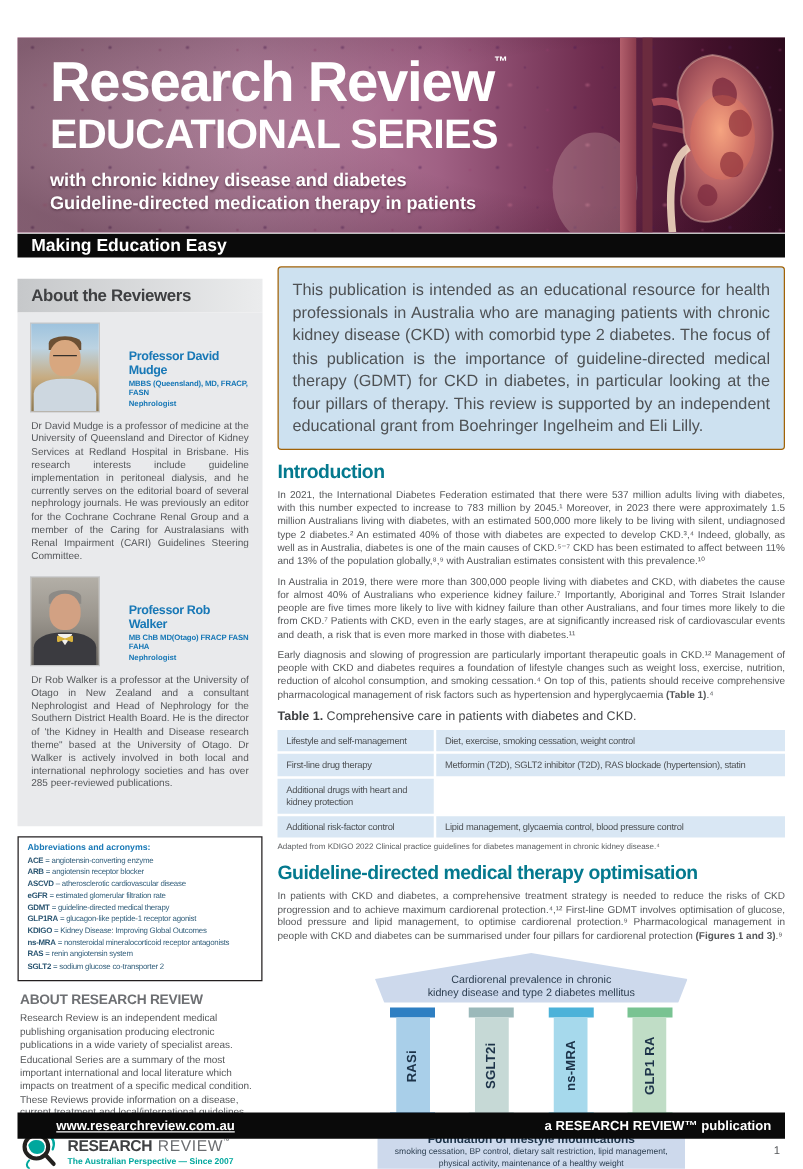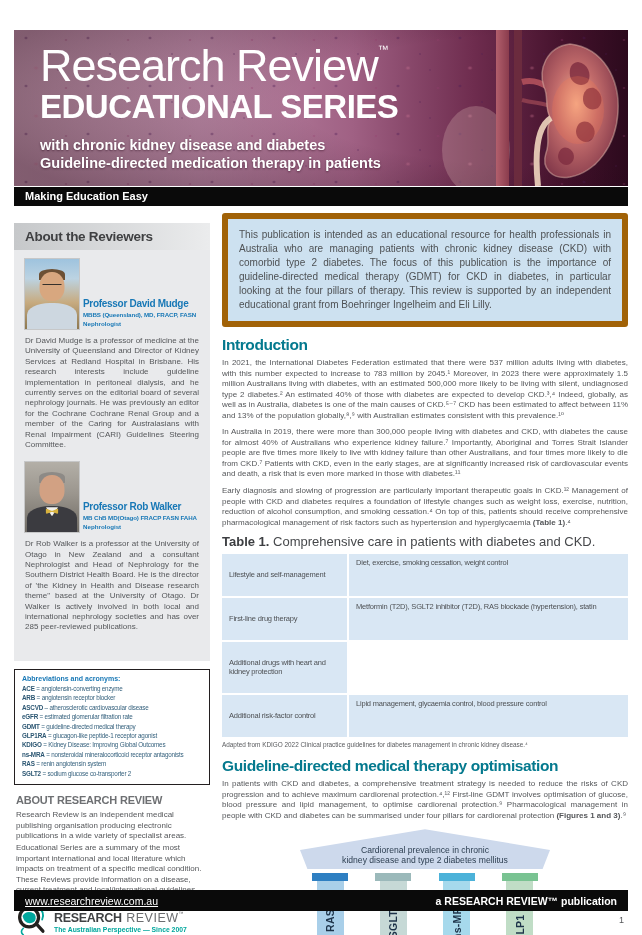--- a/index.html
+++ b/index.html
@@ -14,41 +14,41 @@
       radial-gradient(2px 2px at 34px 24px, rgba(74,26,84,.45), transparent 70%),
       radial-gradient(2.5px 2px at 52px 10px, rgba(150,60,110,.5), transparent 70%),
       radial-gradient(4px 3px at 22px 38px, rgba(210,120,150,.45), transparent 70%),
       radial-gradient(2px 2px at 44px 40px, rgba(74,26,84,.4), transparent 70%),
       linear-gradient(90deg,#cba3b6 0%, #bd8ca8 30%, #a06184 55%, #6e2c4e 75%, #43112b 90%, #2c0a1d 100%);
     background-size:62px 48px,62px 48px,62px 48px,62px 48px,62px 48px,100% 100%;
   }
   .banner-shade { position:absolute; inset:0; background:radial-gradient(120% 120% at 88% 45%, transparent 35%, rgba(40,8,26,.45) 80%); }
   .kidney-art { position:absolute; right:0; top:0; height:156px; }
   .banner-text { position:absolute; left:26px; top:12px; color:#fff; }
-  .brand-title { font-size:45px; font-weight:400; letter-spacing:-1px; line-height:1.05; color:#fff; }
+  .brand-title { font-size:45px; font-weight:700; letter-spacing:-1px; line-height:1.05; color:#fff; }
   .brand-title sup { font-size:11px; vertical-align:28px; letter-spacing:0; }
   .series-title { font-size:33px; font-weight:700; letter-spacing:-0.5px; line-height:1; margin-top:1px; color:#fff; }
   .banner-subtitle { margin-top:13px; font-size:14.5px; font-weight:700; line-height:1.25; color:#fff; text-shadow:0 1px 2px rgba(40,8,26,.5); }
 
   
   .tagline-bar { position:absolute; left:14px; top:187px; width:614px; height:19px; background:#0a0a0a; color:#fff;
-    font-size:11px; font-weight:700; line-height:19px; padding-left:11px; }
+    font-size:14px; font-weight:700; line-height:19px; padding-left:11px; }
   .bottom-bar { position:absolute; left:14px; top:890px; width:614px; height:21px; background:#0a0a0a; color:#fff;
     display:flex; justify-content:space-between; align-items:center; padding:0 11px; }
-  .bottom-bar .url { font-size:10.5px; font-weight:400; text-decoration:underline; cursor:pointer; }
+  .bottom-bar .url { font-size:10.5px; font-weight:700; text-decoration:underline; cursor:pointer;margin-left:20px; }
   .bottom-bar .pub { font-size:10.5px; font-weight:700; }
   .page-num { position:absolute; right:18px; top:915px; font-size:9px; color:#55575a; }
 
   
   .sidebar { position:absolute; left:14px; top:223px; width:196px; }
   .sidebar-head { height:27px; background:linear-gradient(90deg,#c6c8ca,#ebeced); color:#3f4042;
     font-size:13.5px; font-weight:700; letter-spacing:-0.3px; line-height:27px; padding-left:11px; }
   .sidebar-body { background:#e9eaec; padding:9px 11px 12px 11px; }
   .reviewer { margin-bottom:12px; }
-  .reviewer-top { display:flex; gap:4px; align-items:flex-end; margin-bottom:7px; }
+  .reviewer-top { display:flex; gap:24px; align-items:flex-end; margin-bottom:7px; }
   .photo { width:54px; height:70px; position:relative; overflow:hidden; flex:0 0 54px; box-shadow:0 0 0 1px rgba(0,0,0,.15); }
   .photo.p1 { background:linear-gradient(180deg,#9ec3de 0%, #bcd3e2 28%, #c7ab80 62%, #8d7850 100%); }
   .photo.p2 { background:linear-gradient(180deg,#b3afa7 0%, #9b968e 45%, #6f6b64 100%); }
   .photo .head { position:absolute; left:50%; top:13px; transform:translateX(-50%); width:25px; height:29px; border-radius:48% 48% 44% 44%; background:#d8a77f; }
   .photo.p2 .head { background:#d2a183; }
   .photo .hair { position:absolute; left:50%; top:10px; transform:translateX(-50%); width:26px; height:11px; border-radius:50% 50% 0 0; background:#6c5034; }
   .photo.p2 .hair { background:#8d8a86; }
   .photo .glasses { position:absolute; left:50%; top:25px; transform:translateX(-50%); width:19px; height:5px; border-top:1.6px solid #35302b; }
   .photo .shirt { position:absolute; bottom:0; left:50%; transform:translateX(-50%); width:50px; height:26px; border-radius:45% 45% 0 0; background:#cdd7e0; }
   .photo.p2 .shirt { background:#3b3b40; }
@@ -71,29 +71,29 @@
 
   .rr-logo { margin-top:10px; display:flex; align-items:center; gap:6px; padding-left:2px; }
   .rr-logo .wordmark { line-height:1; }
   .rr-logo .wm-bold { font-weight:800; font-size:12.5px; color:#3f4143; letter-spacing:-0.3px; }
   .rr-logo .wm-light { font-weight:400; font-size:12.5px; color:#6b6d70; letter-spacing:0.5px; }
   .rr-logo sup { font-size:5px; color:#6b6d70; vertical-align:7px; }
   .rr-logo .wm-tag { font-size:6.8px; font-weight:700; color:#00a79d; margin-top:2px; }
 
   
   .content { position:absolute; left:222px; top:213px; width:406px; }
-  .info-box { background:#cde1f0; border:6px solid #a16207; border-radius:3px; padding:9px 11px;
-    font-size:10px; line-height:1.4; text-align:justify; color:#4e5154; }
+  .info-box { background:#cde1f0; border:1px solid #a16207; border-radius:3px; padding:9px 11px;
+    font-size:13px; line-height:1.4; text-align:justify; color:#4e5154; }
   .content h2 { color:#04798e; font-size:15.5px; font-weight:700; letter-spacing:-0.4px; margin:9px 0 4px 0; }
   .content p.body { font-size:8px; line-height:1.32; text-align:justify; color:#55575a; margin-bottom:6px; }
-  .tbl-caption { font-size:13px; color:#46484b; margin:4px 0 5px 0; }
+  .tbl-caption { font-size:10px; color:#46484b; margin:4px 0 5px 0; }
   .tbl-caption b { color:#3c3e41; }
   .tbl { display:flex; flex-direction:column; gap:2px; }
   .tbl-row { display:flex; gap:2px; }
-  .tbl .c1 { flex:0 0 125px; background:#d9e7f4; padding:16px 7px; font-size:7.5px; letter-spacing:-0.2px; line-height:1.3; color:#4e5154; }
+  .tbl .c1 { flex:0 0 125px; background:#d9e7f4; padding:4px 7px; font-size:7.5px; letter-spacing:-0.2px; line-height:1.3; color:#4e5154; }
   .tbl .c2 { flex:1; background:#d9e7f4; padding:4px 7px; font-size:7.5px; letter-spacing:-0.2px; line-height:1.3; color:#4e5154; }
   .footnote { font-size:6.4px; color:#595b5e; margin:4px 0 2px 0; }
 
   
   .temple { margin:8px auto 4px auto; width:300px; }
   .roof { width:250px; height:40px; margin:0 auto; background:#cdd9ec;
     clip-path:polygon(50% 0%, 100% 52%, 97% 100%, 3% 100%, 0% 52%);
     display:flex; flex-direction:column; justify-content:flex-end; align-items:center; padding-bottom:3px; }
   .roof div { font-size:8.6px; font-weight:500; color:#2c3e50; line-height:1.25; }
   .pillars { width:226px; margin:4px auto 0 auto; display:flex; justify-content:space-between; }

